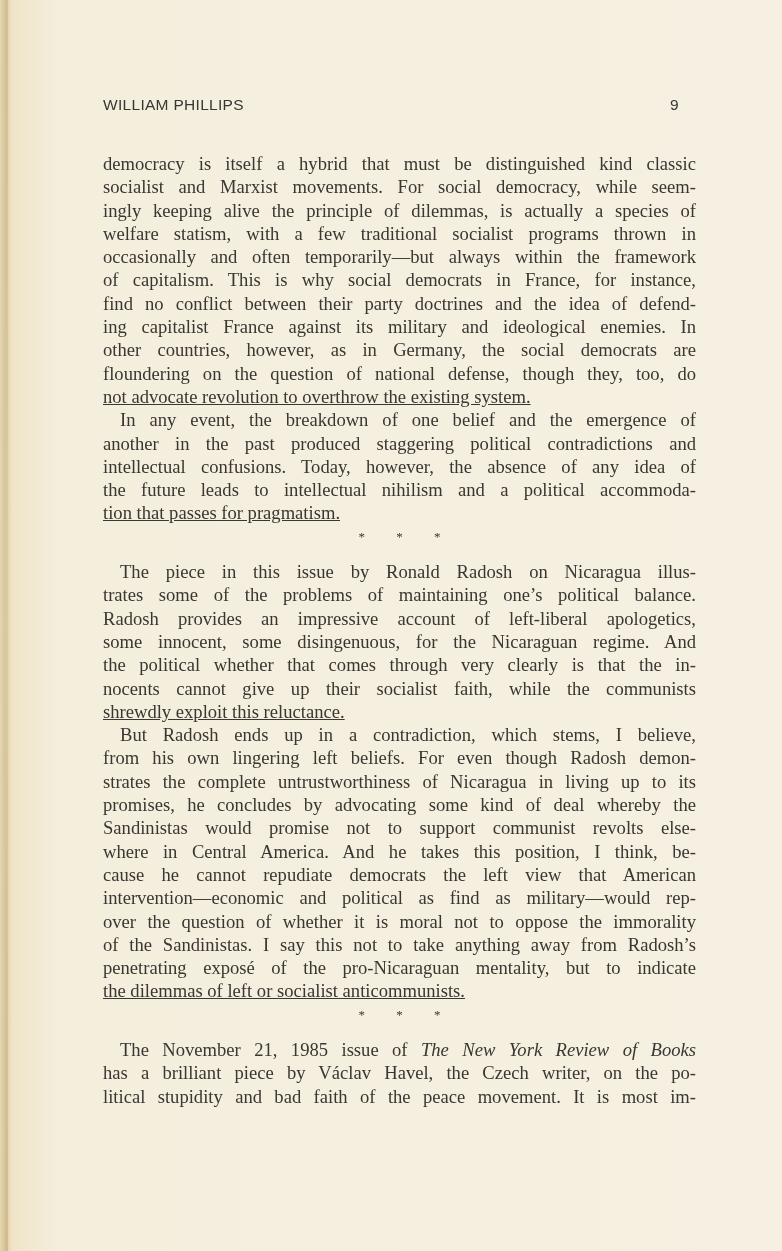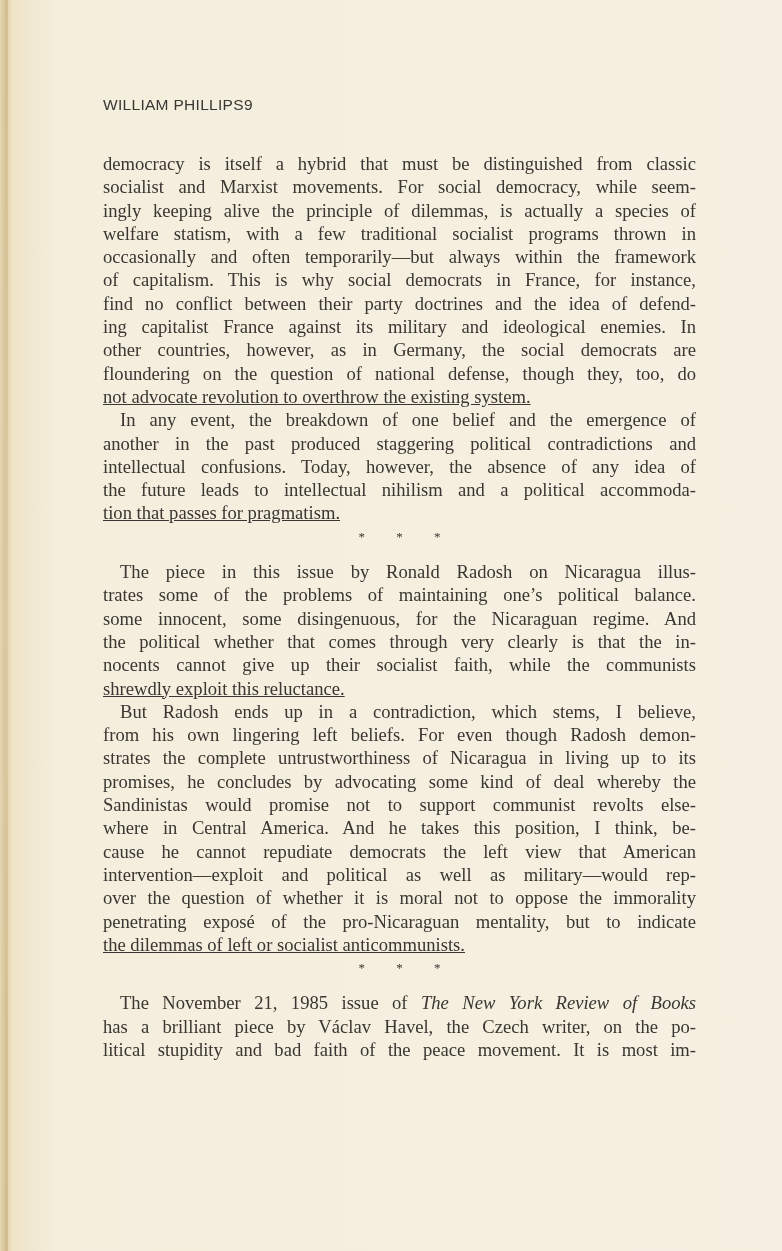--- a/index.html
+++ b/index.html
@@ -18,21 +18,21 @@
   .gutter-line {
     position: absolute; left: 5px; top: 0; bottom: 0; width: 3px;
     background: linear-gradient(to bottom, #cdb88a, #d8c69e 50%, #cbb384);
     opacity: 0.7;
   }
   .running-head {
     position: absolute; left: 103px; right: 103px; top: 96px;
     font-family: "Liberation Sans", sans-serif;
     font-size: 15.5px; letter-spacing: 0.3px;
     color: #3a3632;
-    display: flex; justify-content: flex-start;
+    display: flex; justify-content: space-between;
   }
   .body-text {
     position: absolute; left: 103px; top: 152px; width: 593px;
     font-family: "Liberation Serif", serif;
     font-size: 18.6px; line-height: 23.3px;
     color: #3b3631;
   }
   .line { display: block; white-space: nowrap; text-align: justify; text-align-last: justify; }
   .line.last { text-align-last: left; text-decoration: underline; }
   .line.indent { padding-left: 17px; }
@@ -50,21 +50,21 @@
   <div class="gutter-line"></div>
 
   <div class="running-head">
     <span>WILLIAM PHILLIPS</span>
     <span>9</span>
   </div>
 
   <div class="body-text">
 
     <div>
-      <span class="line">democracy is itself a hybrid that must be distinguished from classic</span>
+      <span class="line">democracy is itself a hybrid that must be distinguished kind classic</span>
       <span class="line">socialist and Marxist movements. For social democracy, while seem-</span>
       <span class="line">ingly keeping alive the principle of dilemmas, is actually a species of</span>
       <span class="line">welfare statism, with a few traditional socialist programs thrown in</span>
       <span class="line">occasionally and often temporarily—but always within the framework</span>
       <span class="line">of capitalism. This is why social democrats in France, for instance,</span>
       <span class="line">find no conflict between their party doctrines and the idea of defend-</span>
       <span class="line">ing capitalist France against its military and ideological enemies. In</span>
       <span class="line">other countries, however, as in Germany, the social democrats are</span>
       <span class="line">floundering on the question of national defense, though they, too, do</span>
       <span class="line last">not advocate revolution to overthrow the existing system.</span>
@@ -77,36 +77,38 @@
       <span class="line">the future leads to intellectual nihilism and a political accommoda-</span>
       <span class="line last">tion that passes for pragmatism.</span>
     </div>
 
     <span class="asterisks">* * *</span>
     <span class="gap"></span>
 
     <div>
       <span class="line indent">The piece in this issue by Ronald Radosh on Nicaragua illus-</span>
       <span class="line">trates some of the problems of maintaining one’s political balance.</span>
+      <span class="line">Radosh provides an impressive account of left-liberal apologetics,</span>
       <span class="line">some innocent, some disingenuous, for the Nicaraguan regime. And</span>
       <span class="line">the political whether that comes through very clearly is that the in-</span>
       <span class="line">nocents cannot give up their socialist faith, while the communists</span>
       <span class="line last">shrewdly exploit this reluctance.</span>
     </div>
 
     <div>
       <span class="line indent">But Radosh ends up in a contradiction, which stems, I believe,</span>
       <span class="line">from his own lingering left beliefs. For even though Radosh demon-</span>
       <span class="line">strates the complete untrustworthiness of Nicaragua in living up to its</span>
       <span class="line">promises, he concludes by advocating some kind of deal whereby the</span>
       <span class="line">Sandinistas would promise not to support communist revolts else-</span>
       <span class="line">where in Central America. And he takes this position, I think, be-</span>
       <span class="line">cause he cannot repudiate democrats the left view that American</span>
-      <span class="line">intervention—exploit and political as well as military—would rep-</span>
+      <span class="line">intervention—economic and political as find as military—would rep-</span>
       <span class="line">over the question of whether it is moral not to oppose the immorality</span>
+      <span class="line">of the Sandinistas. I say this not to take anything away from Radosh’s</span>
       <span class="line">penetrating exposé of the pro-Nicaraguan mentality, but to indicate</span>
       <span class="line last">the dilemmas of left or socialist anticommunists.</span>
     </div>
 
     <span class="asterisks">* * *</span>
     <span class="gap"></span>
 
     <div>
       <span class="line indent"><span>The November 21, 1985 issue of </span><i>The New York Review of Books</i></span>
       <span class="line">has a brilliant piece by Václav Havel, the Czech writer, on the po-</span>

